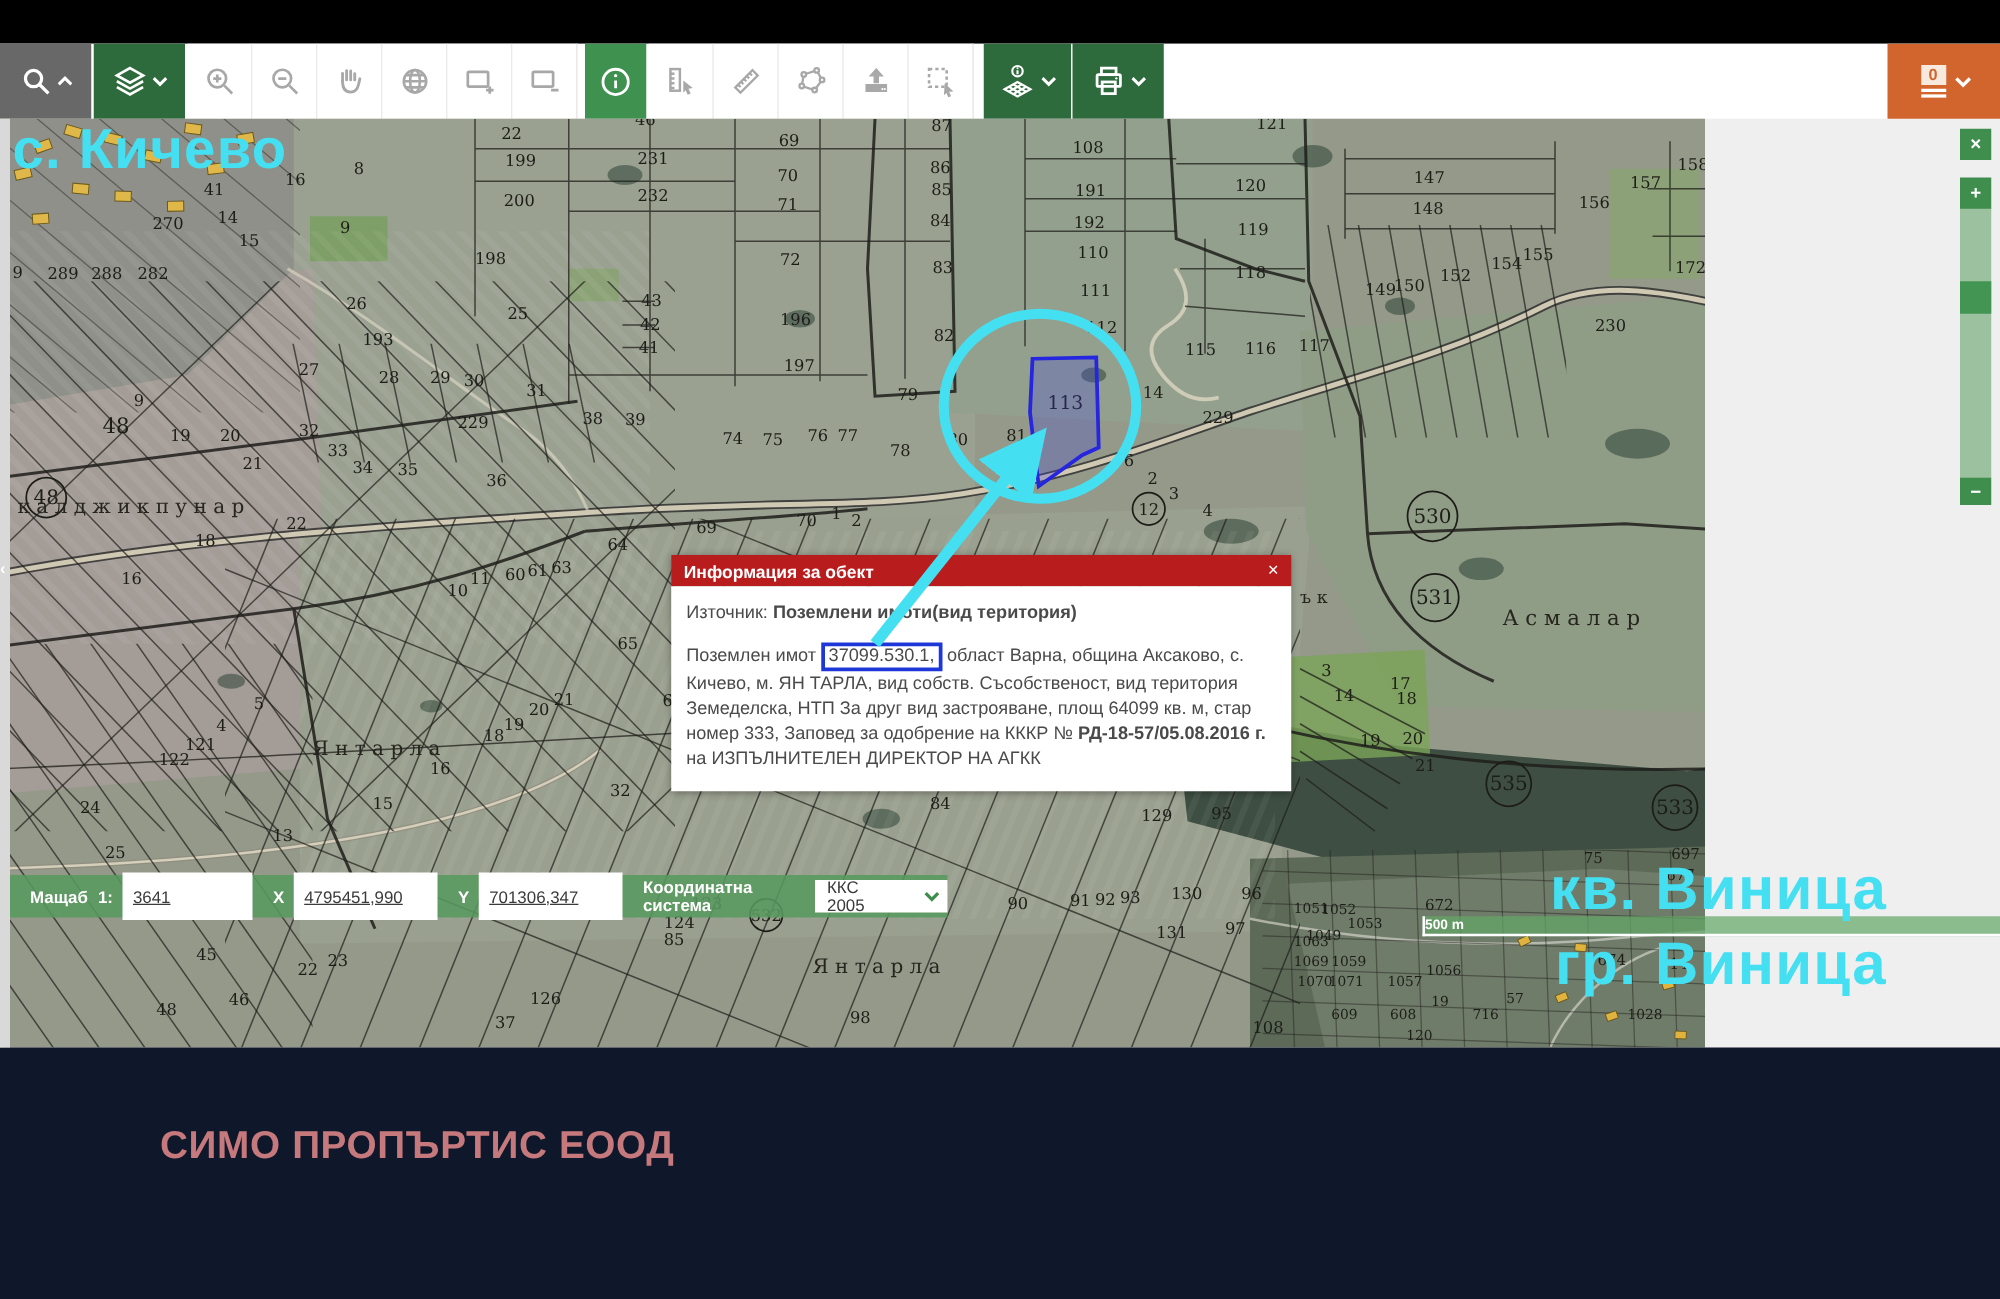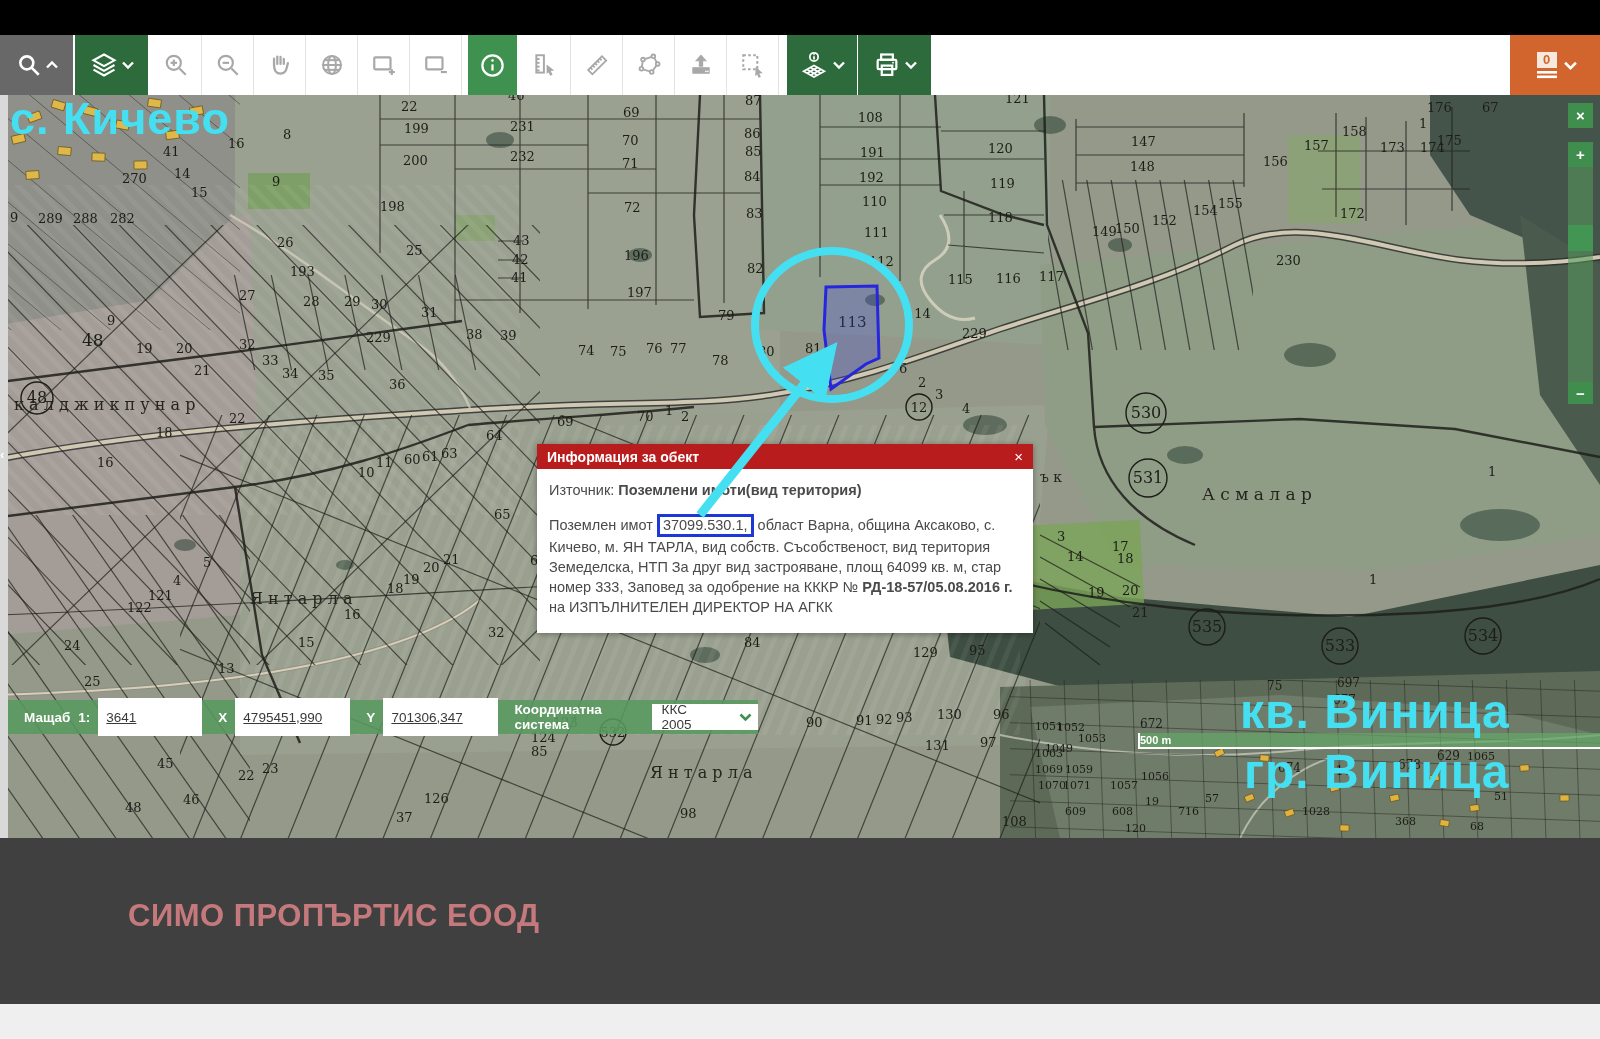--- a/index.html
+++ b/index.html
@@ -10,21 +10,21 @@
   .tbtn{position:absolute;top:0;height:60px;display:flex;align-items:center;justify-content:center;gap:4px;box-sizing:border-box;cursor:pointer;}
   .tb-gray{background:#686868;color:#fff;}
   .tb-green{background:#2e6b3c;color:#fff;}
   .tb-active{background:#3f9150;color:#fff;}
   .tb-white{background:#fff;color:#a8a8a8;border-right:1px solid #e3e3e3;}
   .tb-white:first-of-type{border-left:1px solid #e3e3e3;}
   .tb-orange{background:#d2652e;color:#fff;}
   .tbtn svg{display:block;}
   .vsep{position:absolute;top:0;width:1px;height:60px;background:#fff;}
   
-  .mapwrap{position:absolute;left:0;top:95px;width:1600px;height:743px;overflow:hidden;background:#94998a;}
+  .mapwrap{position:absolute;left:0;top:95px;width:1364px;height:743px;overflow:hidden;background:#94998a;}
   #map-svg{position:absolute;left:0;top:0;}
   .pnum{font-family:"DejaVu Serif",serif;fill:#1d1d17;}
   .place{font-family:"DejaVu Serif",serif;fill:#26251d;}
   
   .collapse{position:absolute;left:0;top:95px;width:8px;height:743px;background:#d9d9d9;z-index:22;}
   .collapse span{position:absolute;top:352px;left:0px;color:#fff;font-size:13px;font-weight:bold;}
   
   .zctl{position:absolute;z-index:26;display:flex;align-items:center;justify-content:center;color:#fff;font-weight:bold;cursor:pointer;}
   .zbtn{width:25px;height:25px;background:#3f8e4e;font-size:15px;}
   .ztrack{position:absolute;left:1568px;top:166px;width:25px;height:216px;background:rgba(85,155,92,0.55);z-index:25;}
@@ -40,21 +40,21 @@
   .popup{position:absolute;left:537px;top:444px;width:496px;z-index:30;box-shadow:0 1px 6px rgba(0,0,0,0.35);font-family:"Liberation Sans",sans-serif;}
   .popup-h{height:25px;background:#b91c1c;color:#fff;font-size:14px;font-weight:bold;display:flex;align-items:center;padding:0 10px;}
   .popup-x{margin-left:auto;font-weight:normal;font-size:15px;cursor:pointer;}
   .popup-b{background:#fff;color:#4a4a4a;font-size:14.5px;line-height:1.38;padding:11px 12px 16px 12px;}
   .src{margin-bottom:14px;}
   .idbox{border:3px solid #1e37d9;padding:0 3px;display:inline-block;line-height:1.15;}
   
   .overlay{position:absolute;left:0;top:95px;width:1600px;height:743px;z-index:40;pointer-events:none;}
   .biglabel{position:absolute;color:#45dff2;font-weight:800;z-index:41;pointer-events:none;letter-spacing:1px;line-height:1;}
   
-  .footer{position:absolute;left:0;top:838px;width:1600px;height:166px;background:#404040;}
+  .footer{position:absolute;left:0;top:838px;width:1600px;height:201px;background:#0f172a;}
   .company{position:absolute;left:128px;top:60px;font-size:31px;font-weight:bold;color:#c5797c;letter-spacing:0.5px;}
 </style>
 </head>
 <body>
 
 <div class="topstrip"></div>
 
 <div class="toolbar">
   <div class="tbtn tb-gray" style="left:0;width:73px;">
     <span>

